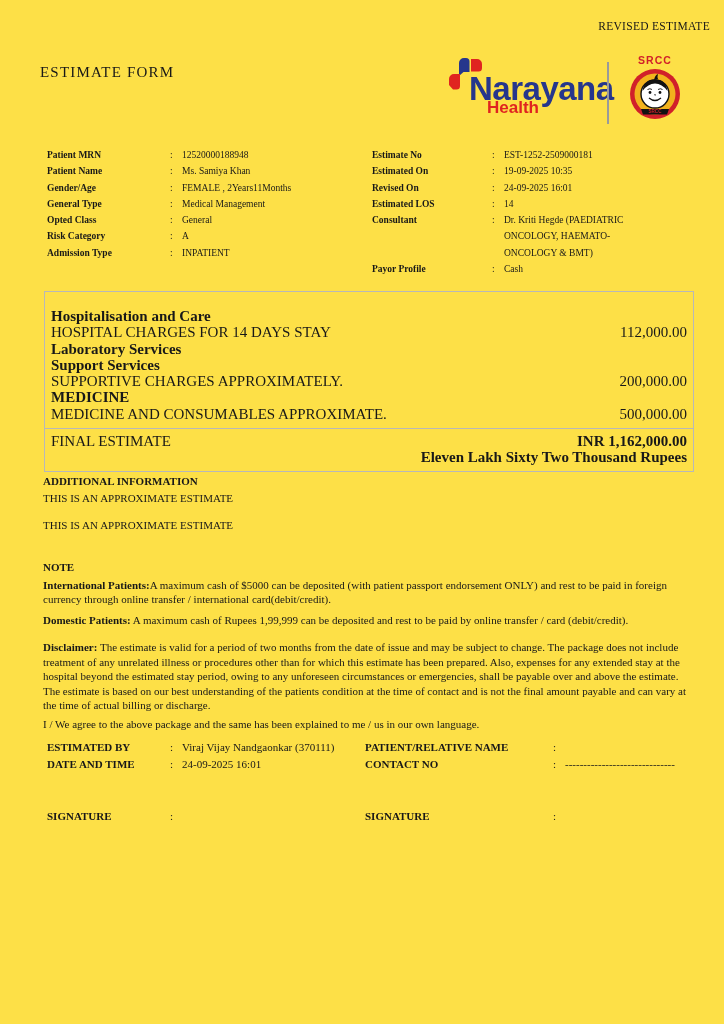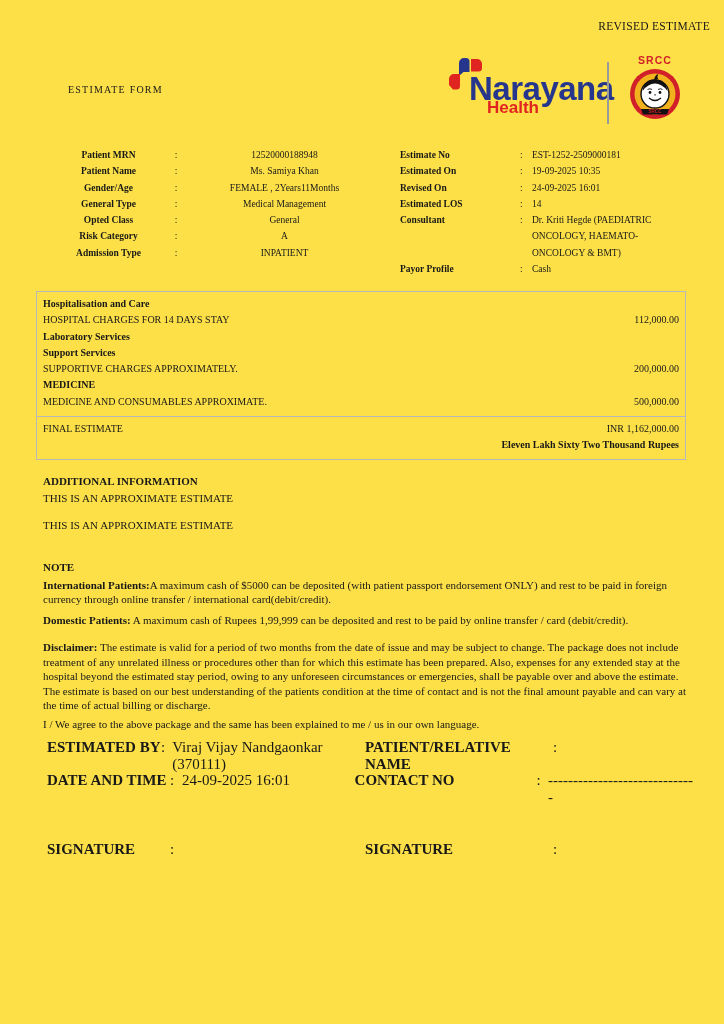--- a/index.html
+++ b/index.html
@@ -1,72 +1,72 @@
 <!DOCTYPE html>
 <html><head>
 <meta charset="utf-8">
 <style>
   html,body{margin:0;padding:0;background:#fff;}
   .page{position:relative;width:724px;height:1024px;background:#fde047;
         font-family:"Liberation Serif",serif;color:#181818;overflow:hidden;}
 
   .revised{position:absolute;top:20px;right:14px;font-size:11.5px;letter-spacing:.3px;}
-  .form-title{position:absolute;left:40px;top:84px;font-size:10px;letter-spacing:1.2px;margin-left:28px;}
+  .form-title{position:absolute;left:40px;top:64px;font-size:15px;letter-spacing:1.2px;}
 
   
   .brand{position:absolute;left:448px;top:54px;height:78px;}
   .cross{position:absolute;left:0;top:3px;}
   .brand-name{position:absolute;left:21px;top:16px;font-family:Liberation Sans, sans-serif;
               font-weight:bold;font-size:33px;letter-spacing:-0.5px;}
   .brand-sub{position:absolute;left:23px;top:44px;font-family:"Liberation Sans",sans-serif;
              font-weight:bold;font-size:17px;margin-left:16px;}
   .brand-divider{position:absolute;left:159px;top:8px;width:1.5px;height:62px;background:#9a9a9a;}
   .srcc{position:absolute;left:176px;top:0;width:62px;text-align:center;}
   .srcc-label{font-family:"Liberation Sans",sans-serif;font-weight:bold;font-size:10.5px;
               letter-spacing:1px;line-height:13px;}
   .srcc-logo{margin-top:1px;}
 
   
   .info-col{position:absolute;font-size:9.5px;line-height:16.3px;}
-  .info-col.left{left:47px;top:147px;width:320px;text-align:center;}
+  .info-col.left{left:47px;top:147px;width:320px;}
   .info-col.right{left:372px;top:147px;width:318px;}
   .info-row{display:flex;align-items:flex-start;}
   .info-row .lbl{font-weight:bold;flex:0 0 auto;}
   .info-col.left .lbl{width:123px;}
-  .info-col.right .lbl{width:120px;margin-left:28px;}
+  .info-col.right .lbl{width:120px;}
   .info-row .sep{flex:0 0 12px;}
-  .info-col.left .val{width:185px;margin-left:20px;}
+  .info-col.left .val{width:185px;}
   .info-col.right .val{width:150px;}
 
   
-  .charges{position:absolute;left:36px;top:291px;width:648px;border:1px solid #b8b8b8;
-           font-size:10px;padding:4px 0 5px 0;}
+  .charges{position:absolute;left:44px;top:291px;width:648px;border:1px solid #b8b8b8;
+           font-size:15px;padding:16px 0 5px 0;}
   .charge-row{display:flex;justify-content:space-between;line-height:16.3px;padding:0 6px;}
   .charge-row .c-text{flex:1;}
   .charge-row .c-amt{flex:0 0 auto;text-align:right;}
   .charge-row.cat .c-text{font-weight:bold;}
   .charges-divider{border-top:1px solid #b8b8b8;margin:6px 0 4px 0;}
   .final-row{display:flex;justify-content:space-between;line-height:16.3px;padding:0 6px;}
-  .final-amt{font-weight:normal;}
+  .final-amt{font-weight:bold;}
   .final-words{text-align:right;font-weight:bold;line-height:16.3px;padding:0 6px;}
 
   
   .section{position:absolute;left:43px;width:650px;font-size:11px;line-height:14.6px;}
   .sec-head{font-weight:bold;}
   .addl{top:474px;}
   .addl .line1{margin-top:2px;}
   .addl .line2{margin-top:13px;}
   .note{top:560px;}
   .note p{margin:3px 0 0 0;}
   .note .dom{margin-top:6px;}
   .disclaimer{top:640px;}
   .agreement{top:717px;}
 
   
-  .signoff{position:absolute;left:47px;top:739px;width:646px;font-size:15px;}
+  .signoff{position:absolute;left:47px;top:739px;width:646px;font-size:11px;}
   .so-row{display:flex;line-height:16.5px;}
   .so-cell{display:flex;}
   .so-cell .lbl{font-weight:bold;}
   .so-left .lbl{width:123px;}
   .so-left{width:318px;}
   .so-right .lbl{width:188px;}
   .so-cell .sep{width:12px;}
   .sig-row{margin-top:36px;}
   b.inline{font-weight:bold;}
 </style>

